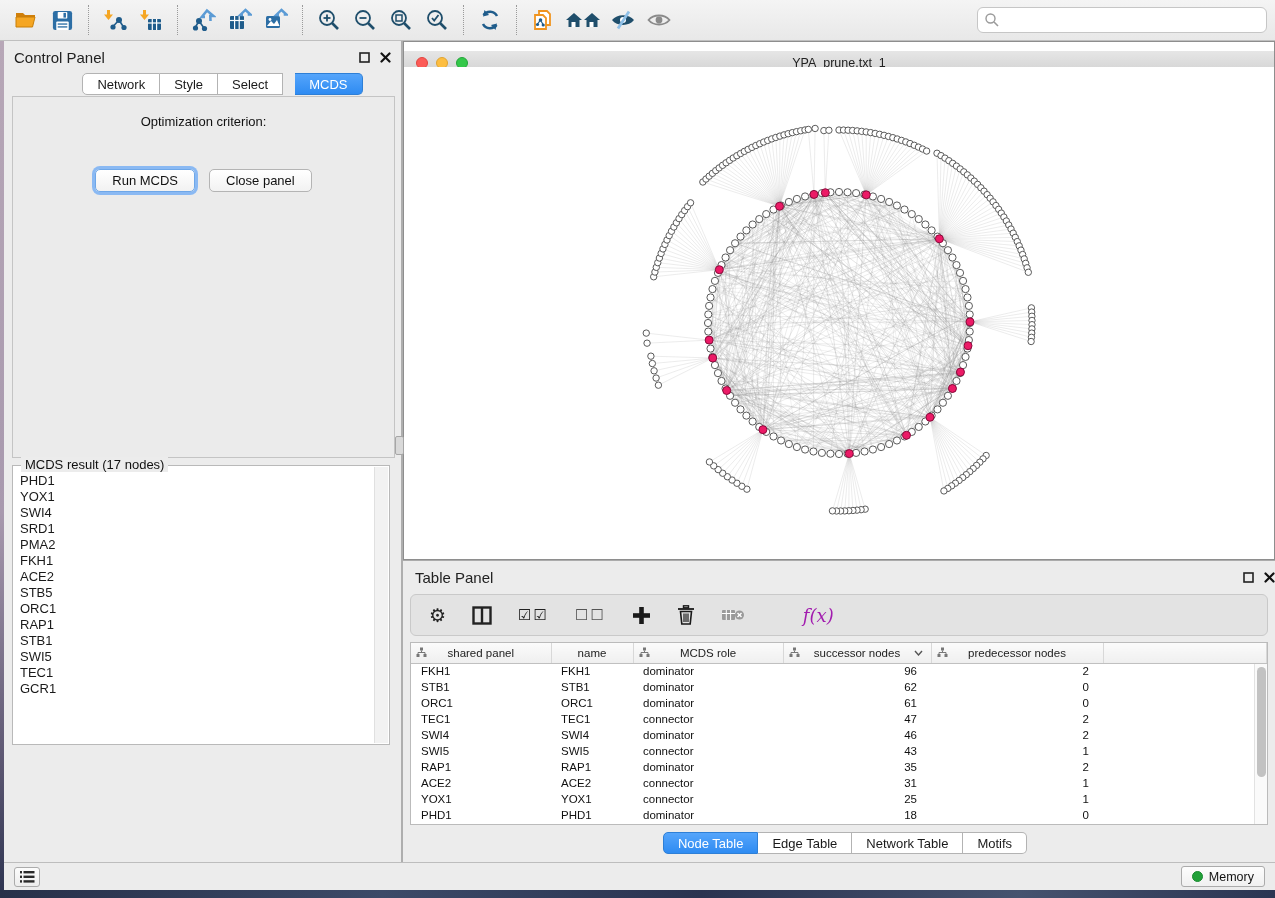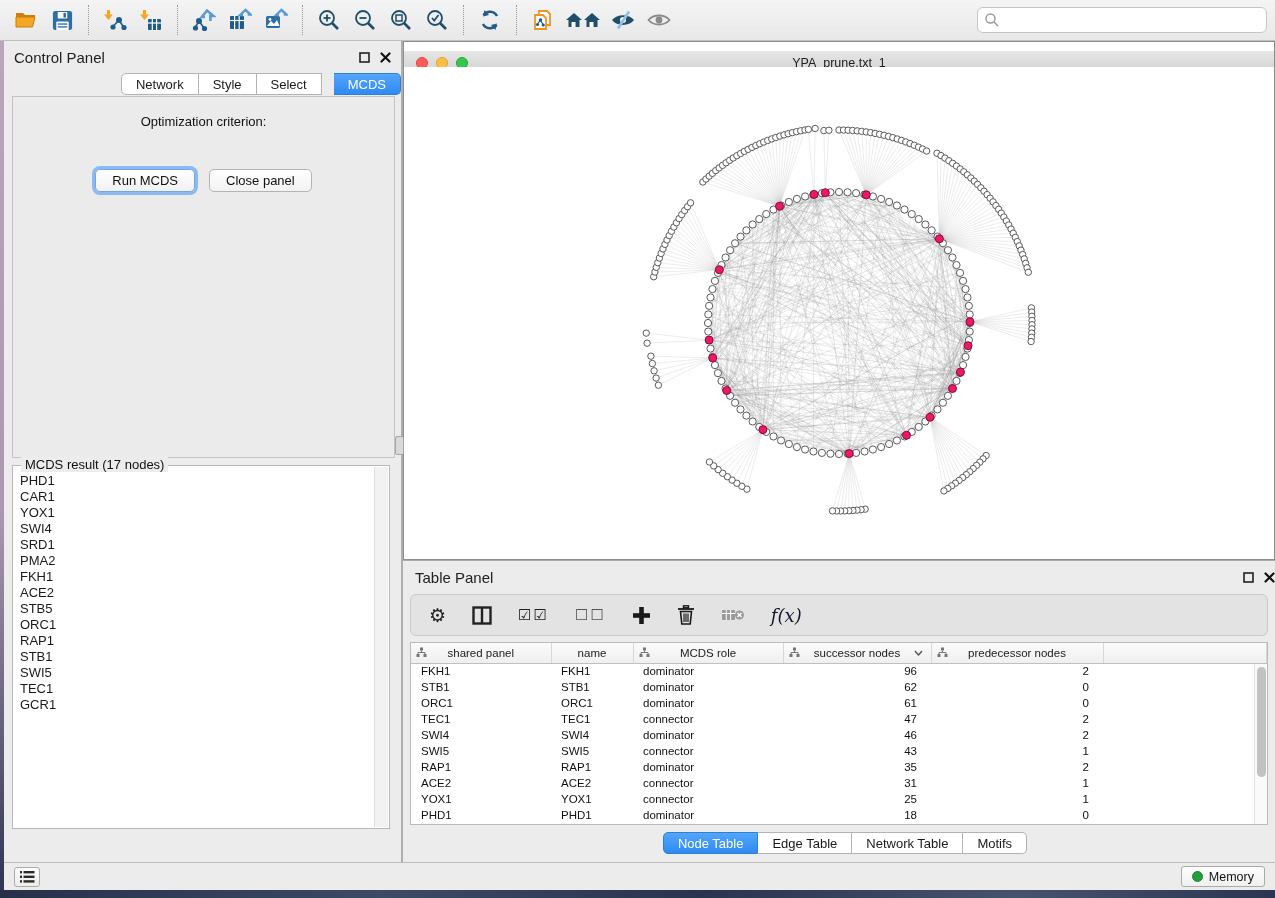--- a/index.html
+++ b/index.html
@@ -22,41 +22,41 @@
   .search-input { width:290px; height:26px; border:1px solid #c6c6c6; border-radius:6px;
     background:#fff; padding:0 8px 0 26px; font-size:13px; outline:none; color:#333; }
   .search-icon-abs { position:absolute; left:7px; top:5px; }
 
   
   .control-panel { position:absolute; left:4px; top:41px; width:397px; height:821px; background:#ececec; z-index:2; }
   .panel-title-row { position:absolute; left:10px; top:7px; right:10px; height:18px; display:flex; align-items:center; }
   .panel-title { font-size:15px; color:#222; }
   .panel-winbtns { margin-left:auto; display:flex; gap:10px; align-items:center; }
 
-  .seg-tabs { position:absolute; left:0; right:0; top:32px; display:flex; justify-content:flex-end;padding-left:40px; }
+  .seg-tabs { position:absolute; left:0; right:0; top:32px; display:flex; justify-content:center;padding-left:40px; }
   .seg { height:22px; background:#fff; border:1px solid #b3b3b3; border-left:none;
     font-size:13px; display:flex; align-items:center; justify-content:center; padding:0 14px; color:#1a1a1a; }
   .seg:first-child { border-left:1px solid #b3b3b3; border-radius:5px 0 0 5px; }
   .seg:last-child { border-radius:0 5px 5px 0; }
   .seg.active { background:linear-gradient(#55a5fb,#2e8bf2); border-color:#2e7fd6; color:#fff;margin-left:12px; }
 
   .mcds-box { position:absolute; left:8px; right:6px; top:55px; height:362px;
     background:#ebebeb; border:1px solid #c4c4c4; }
   .opt-label { position:absolute; left:0; right:0; top:17px; text-align:center; font-size:13px; color:#111; }
   .dropdown { position:absolute; left:36px; right:40px; top:38px; height:23px; background:#fff;
     border:1px solid #b9b9b9; border-radius:5px; display:flex; align-items:center; font-size:13px; }
   .dropdown-text { flex:1; padding-left:9px; white-space:nowrap; overflow:hidden; }
   .dropdown-stepper { width:20px; height:23px; margin:-1px -1px -1px 0; border-radius:0 5px 5px 0;
     background:linear-gradient(#5aa9fc,#2a87f0); display:flex; flex-direction:column; align-items:center; justify-content:center; gap:2px; }
   .btn-row { position:absolute; left:0; right:0; top:72px; display:flex; justify-content:center; gap:14px; }
   .mac-btn { height:23px; background:linear-gradient(#ffffff,#f2f2f2); border:1px solid #b4b4b4;
     border-radius:5px; font-size:13px; padding:0 16px; display:flex; align-items:center; color:#111; }
   .mac-btn.focus { box-shadow:0 0 0 3px rgba(106,168,245,.75); border-color:#6ea7e8; }
 
-  .result-box { position:absolute; left:8px; top:424px; width:378px; height:364px;
+  .result-box { position:absolute; left:8px; top:424px; width:378px; height:280px;
     border:1px solid #b9b9b9; background:#fff; }
   .result-legend { position:absolute; left:8px; top:-9px; background:#ececec; padding:0 4px;
     font-size:13px; color:#111; white-space:nowrap; }
   .result-list { position:absolute; left:1px; top:3px; bottom:1px; right:15px; overflow:hidden;
     font-size:13px; padding:4px 0 0 6px; }
   .mcds-item { height:16px; line-height:16px; }
   .result-scroll { position:absolute; top:1px; right:1px; bottom:1px; width:14px; background:#f2f2f2; border-left:1px solid #e0e0e0; }
 
   
   .vsplit { position:absolute; left:401px; top:41px; width:2px; height:821px; background:#aeaeae; z-index:3; }
@@ -74,21 +74,21 @@
   .net-canvas-wrap { position:absolute; left:0; top:25px; right:0; bottom:0; background:#fff; overflow:hidden; }
 
   
   .table-panel { position:absolute; left:403px; top:560px; width:872px; height:302px;
     background:#ececec; border-top:1px solid #ababab; z-index:2; }
   .tp-title-row { position:absolute; left:12px; top:7px; right:0; height:18px; display:flex; align-items:center; }
   .tp-toolbar { position:absolute; left:7px; right:7px; top:33px; height:42px; background:#e3e3e3;
     border:1px solid #c9c9c9; border-radius:6px; display:flex; align-items:center; padding-left:18px; gap:26px; }
   .ticon { font-family:"DejaVu Sans",sans-serif; font-size:19px; color:#222; line-height:1; }
   .ticon.small { font-size:15px; letter-spacing:2px; }
-  .fx { font-family:"DejaVu Serif",serif; font-style:italic; font-size:18px; color:#0f172a; }
+  .fx { font-family:"DejaVu Serif",serif; font-style:italic; font-size:18px; color:#a21caf;margin-left:32px; }
 
   .tbl-wrap { position:absolute; left:7px; right:7px; top:81px; bottom:37px; background:#fff; border:1px solid #bbb; overflow:hidden; }
   table.node-table { border-collapse:collapse; table-layout:fixed; width:100%; font-size:11.5px; }
   .node-table th { height:20px; font-weight:normal; background:linear-gradient(#fbfbfb,#efefef);
     border-right:1px solid #d8d8d8; border-bottom:1px solid #c0c0c0; position:relative; font-size:11.5px; color:#222; }
   .th-inner { display:flex; align-items:center; justify-content:center; gap:5px; padding:0 4px; }
   .th-icon { position:absolute; left:5px; top:4px; }
   .sort-chev { position:absolute; right:8px; top:7px; }
   .node-table td { height:16px; padding:0 6px 0 10px; white-space:nowrap; overflow:hidden; color:#111; }
   .node-table td.num { text-align:right; padding-right:14px; }
@@ -339,21 +339,20 @@
     <div class="btn-row">
       <div class="mac-btn focus">Run MCDS</div>
       <div class="mac-btn">Close panel</div>
     </div>
   </div>
 
   <div class="result-box">
     <span class="result-legend">MCDS result (17 nodes)</span>
     <div class="result-list">
         <div class="mcds-item">PHD1</div>
-        <div class="mcds-item">CAR1</div>
         <div class="mcds-item">YOX1</div>
         <div class="mcds-item">SWI4</div>
         <div class="mcds-item">SRD1</div>
         <div class="mcds-item">PMA2</div>
         <div class="mcds-item">FKH1</div>
         <div class="mcds-item">ACE2</div>
         <div class="mcds-item">STB5</div>
         <div class="mcds-item">ORC1</div>
         <div class="mcds-item">RAP1</div>
         <div class="mcds-item">STB1</div>

